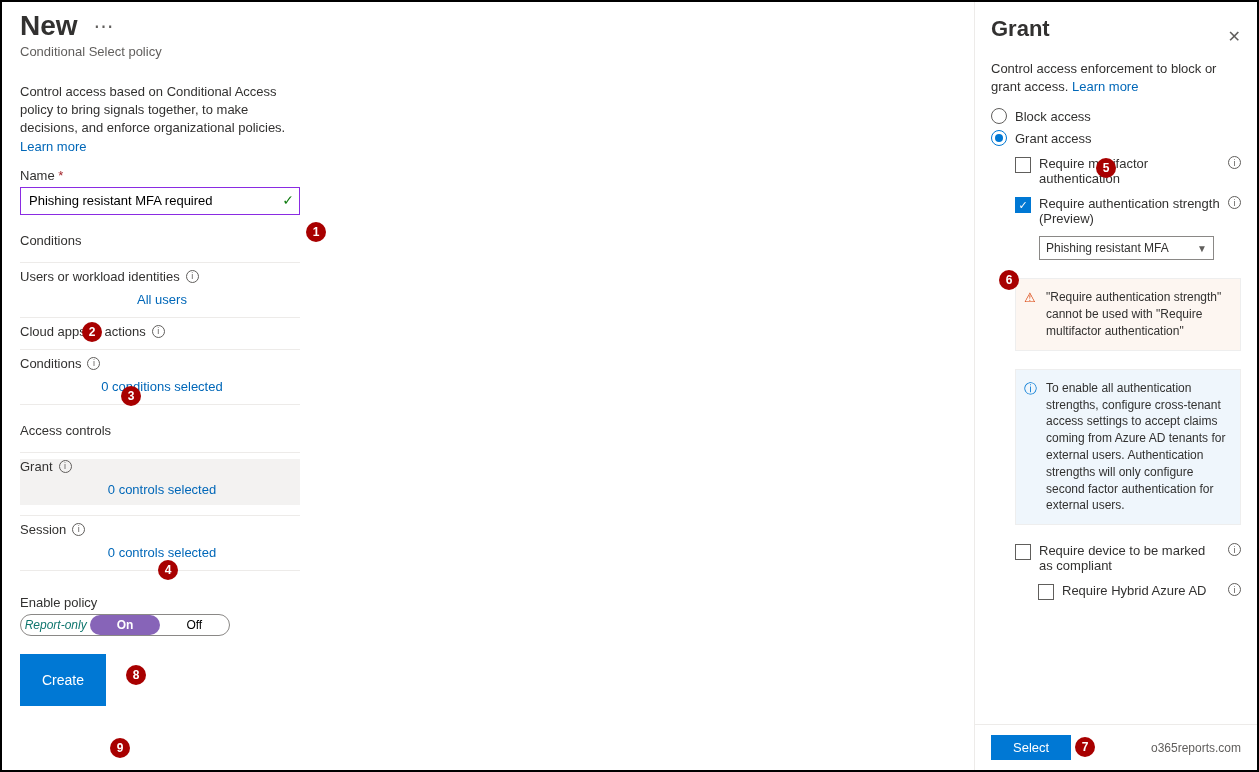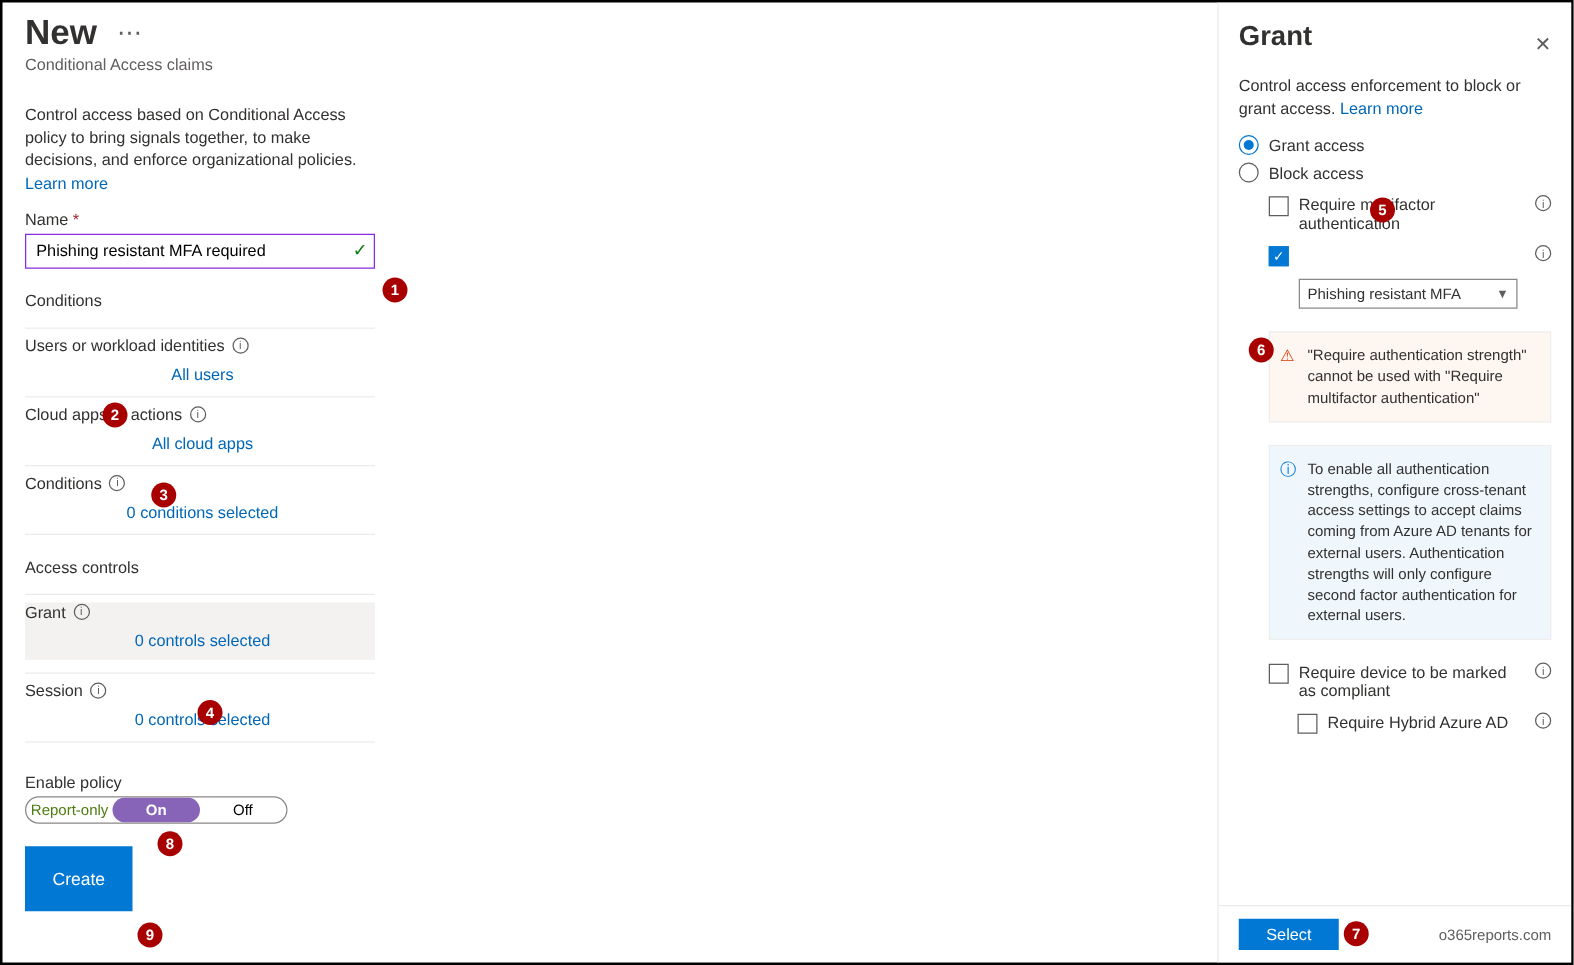--- a/index.html
+++ b/index.html
@@ -36,21 +36,21 @@
 
   .assign-row { margin-top:6px; }
   .assign-row .hdr { display:flex; align-items:center; gap:6px; font-size:13px; color:#323130; }
   .info-icon { display:inline-flex; width:13px; height:13px; border:1px solid #605e5c; border-radius:50%; font-size:9px; align-items:center; justify-content:center; color:#605e5c; cursor:pointer; font-style:normal; }
   .assign-row .val { margin:8px 0 6px 4px; color:#0067b8; cursor:pointer; font-size:13px;text-align:center; }
   .assign-row.selected { background:#f3f2f1; padding-bottom:2px; }
 
   .enable { margin-top:24px; }
   .pillctl { width:210px; height:22px; border:1px solid #8a8886; border-radius:999px; display:flex; align-items:stretch; overflow:hidden; margin-top:4px; }
   .pillctl div { flex:1 1 0; display:flex; align-items:center; justify-content:center; font-size:12px; cursor:pointer; }
-  .pillctl .report { color:#4d7c0f; }
+  .pillctl .report { color:#0f766e;font-style:italic; }
   .pillctl .on { background:#8764b8; color:#fff; border-radius:999px; font-weight:600; }
   .pillctl .off { color:#000000; }
 
   .create { margin-top:18px; background:#0078d4; color:#fff; border:none; padding:18px 22px; font-size:14px; cursor:pointer; }
 
   .panel-title-row { display:flex; align-items:center; justify-content:space-between; }
   .panel-title { font-size:22px; font-weight:600; margin:4px 0 18px 0; }
   .close-x { font-size:16px; color:#605e5c; cursor:pointer; }
   .panel-intro { font-size:13px; line-height:1.4; margin-bottom:12px; }
 
@@ -95,21 +95,21 @@
   <div class="badge" style="left:1073px;top:735px;">7</div>
   <div class="badge" style="left:124px; top:663px;">8</div>
   <div class="badge" style="left:108px; top:736px;">9</div>
 
   <div class="main">
 
     <div class="title-row">
       <h1 class="title">New</h1>
       <span class="dots">⋯</span>
     </div>
-    <div class="subtitle">Conditional Access claims</div>
+    <div class="subtitle">Conditional Select policy</div>
 
     <div class="col">
       <div class="intro">
         <span>Control access based on Conditional Access policy to bring signals together, to make decisions, and enforce organizational policies.</span>
         <span class="lm">Learn more</span>
       </div>
 
       <div class="fieldlabel req">Name</div>
       <div class="nameinput">
         <input type="text" value="Phishing resistant MFA required" style="">
@@ -126,21 +126,20 @@
         </div>
         <div class="val">All users</div>
         <div class="divider"></div>
       </div>
 
       <div class="assign-row">
         <div class="hdr">
           <span>Cloud apps or actions</span>
           <span class="info-icon">i</span>
         </div>
-        <div class="val">All cloud apps</div>
         <div class="divider"></div>
       </div>
 
       <div class="assign-row">
         <div class="hdr">
           <span>Conditions</span>
           <span class="info-icon">i</span>
         </div>
         <div class="val">0 conditions selected</div>
         <div class="divider"></div>
@@ -185,36 +184,37 @@
       <div class="panel-title-row">
         <div class="panel-title">Grant</div>
         <div class="close-x">✕</div>
       </div>
       <div class="panel-intro">
         <span>Control access enforcement to block or grant access.</span>
         <span class="lm">Learn more</span>
       </div>
 
       <div class="radio">
+        <span class="rdot"></span>
+        <span>Block access</span>
+      </div>
+      <div class="radio">
         <span class="rdot on"></span>
         <span>Grant access</span>
-      </div>
-      <div class="radio">
-        <span class="rdot"></span>
-        <span>Block access</span>
       </div>
 
       <div class="grantopts">
         <div class="chk">
           <span class="box"></span>
           <span>Require multifactor authentication</span>
           <span class="info-icon">i</span>
         </div>
         <div class="chk">
           <span class="box on">✓</span>
+          <span>Require authentication strength (Preview)</span>
           <span class="info-icon">i</span>
         </div>
         <div class="dd">
           <span>Phishing resistant MFA</span>
           <span class="chev">▼</span>
         </div>
 
         <div class="alert warn">
           <span class="aicon">⚠</span>
           <span>"Require authentication strength" cannot be used with "Require multifactor authentication"</span>

